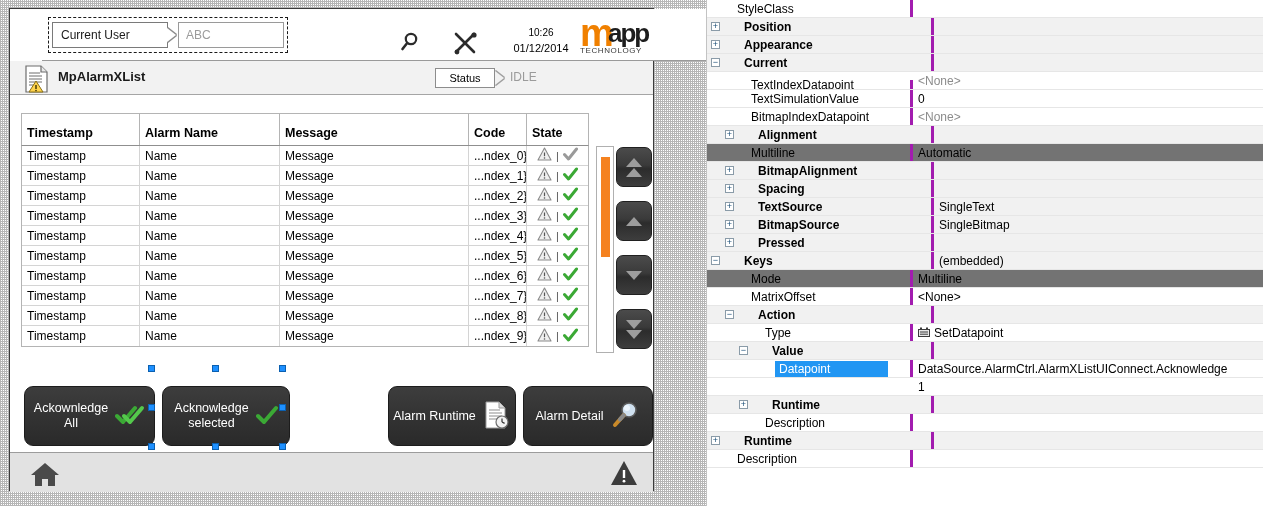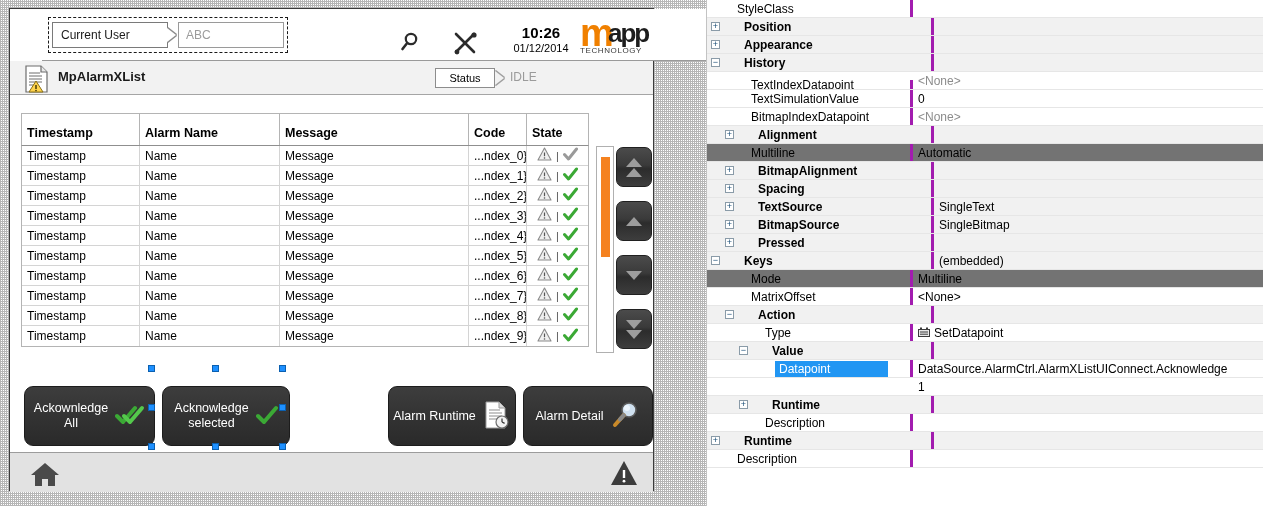--- a/index.html
+++ b/index.html
@@ -35,21 +35,21 @@
   .usr-arrow{position:absolute;left:125px;top:19px;width:0;height:0;border-top:7px solid transparent;border-bottom:7px solid transparent;border-left:9px solid #ffffff;filter:drop-shadow(1px 0 0 #8d8d8d) drop-shadow(0 1px 0 #8d8d8d) drop-shadow(0 -1px 0 #8d8d8d);}
   .usr-value{
     position:absolute;left:136px;top:13px;width:106px;height:26px;
     background:#ffffff;border:1px solid #9a9a9a;box-sizing:border-box;
     display:flex;align-items:center;padding-left:7px;font-size:12px;color:#9b9b9b;
   }
   .hdr-icon{position:absolute;top:22px;width:28px;height:28px;}
   .ico-search{left:358px;top:21px;}
   .ico-tools{left:410px;top:21px;}
   .clock{position:absolute;left:460px;top:15px;width:78px;text-align:center;}
-  .clock .t{font-size:15px;font-weight:bold;letter-spacing:0px;line-height:17px;}
+  .clock .t{font-size:10px;font-weight:normal;letter-spacing:0px;line-height:17px;}
   .clock .d{font-size:11px;line-height:14px;}
   .logo{position:absolute;left:538px;top:7px;width:104px;height:42px;}
   .logo .lm{position:absolute;left:0px;top:-2px;font-size:38px;line-height:38px;font-weight:bold;color:#f08000;letter-spacing:-2px;font-family:"Liberation Sans",sans-serif;}
   .logo .lapp{position:absolute;left:28px;top:-2px;font-size:26px;line-height:38px;font-weight:bold;color:#1d1d1d;letter-spacing:-2px;}
   .logo .ltech{position:absolute;left:0px;top:30px;font-size:8px;letter-spacing:0.6px;color:#3a3a3a;}
 
   
   .titlebar{position:absolute;left:0;top:52px;width:643px;height:34px;background:#f2f2f2;border-bottom:1px solid #a5a5a5;box-sizing:border-box;}
   .doc-icon{position:absolute;left:14px;top:4px;width:26px;height:28px;}
   .title-txt{position:absolute;left:48px;top:8px;font-size:13px;font-weight:bold;color:#1a1a1a;}
@@ -492,21 +492,21 @@
         <div class="pname bold" style="padding-left: 16px;">Position</div>
         <div class="pval"></div>
       </div>
       <div class="prow grp">
         <span class="expander" style="left: 4px; top: 4px;">+</span>
         <div class="pname bold" style="padding-left: 16px;">Appearance</div>
         <div class="pval"></div>
       </div>
       <div class="prow grp">
         <span class="expander" style="left: 4px; top: 4px;">−</span>
-        <div class="pname bold" style="padding-left: 16px;">History</div>
+        <div class="pname bold" style="padding-left: 16px;">Current</div>
         <div class="pval"></div>
       </div>
       <div class="prow">
         <div class="pname" style="padding-left: 44px; margin-top: 8px;">TextIndexDatapoint</div>
         <div class="pval dim">&lt;None&gt;</div>
       </div>
       <div class="prow">
         <div class="pname" style="padding-left: 44px;">TextSimulationValue</div>
         <div class="pval">0</div>
       </div>

